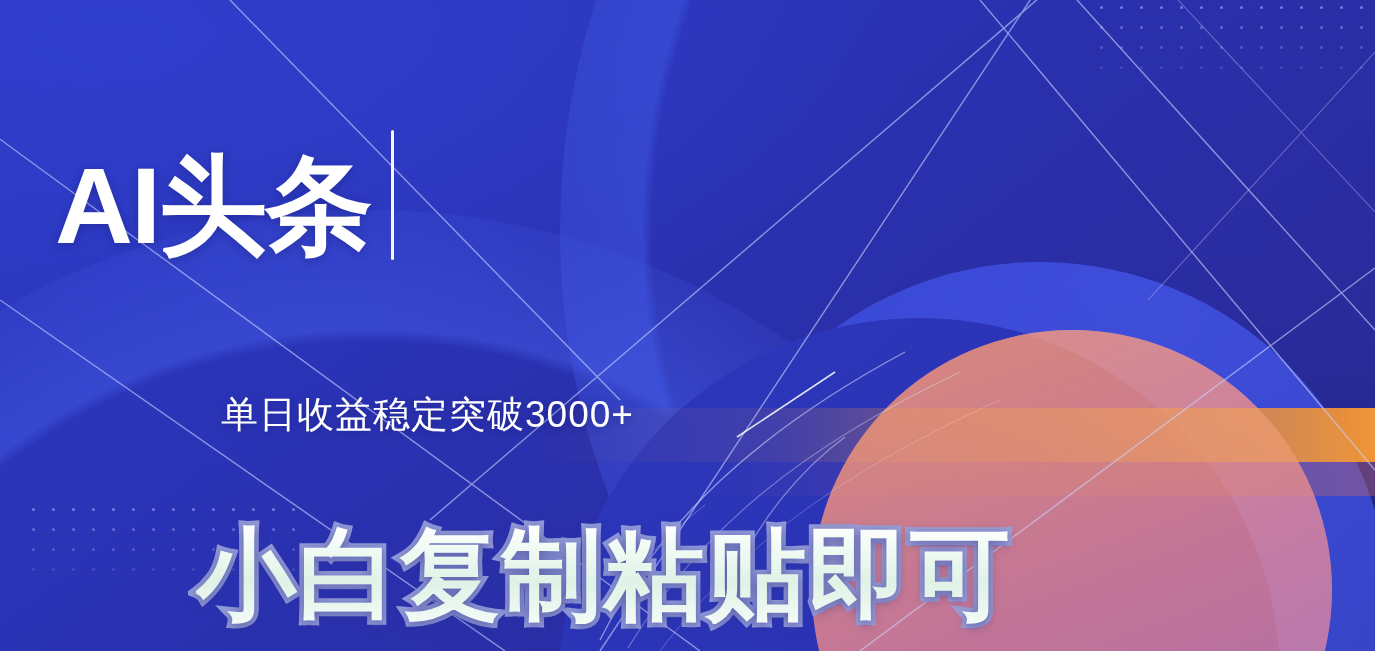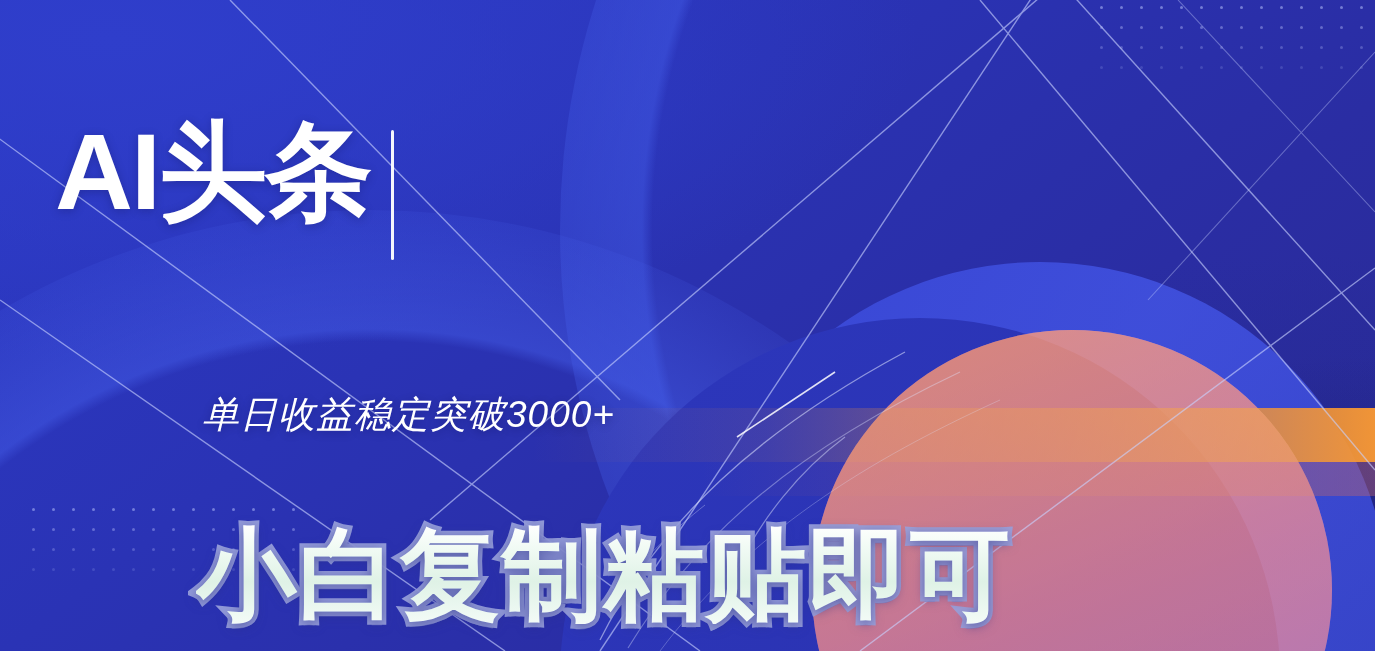--- a/index.html
+++ b/index.html
@@ -119,21 +119,21 @@
     margin: 0 17px 17px 0;
   }
   #dots-top-right { left: 1100px; top: 6px; }
   #dots-bottom-left { left: 32px; top: 508px; }
 
   
   .headline {
     position: absolute;
     left: 55px; top: 118px;
     display: flex;
-    align-items: flex-start;
+    align-items: flex-end;
   }
   .brand {
     font-size: 108px;
     line-height: 1.0;
     font-weight: 700;
     color: #ffffff;
     letter-spacing: -2px;
     white-space: nowrap;
     text-shadow: 0 2px 10px rgba(10,10,60,.25);
   }
@@ -155,28 +155,27 @@
     color: #ffffff;
     line-height: 1.28;
     white-space: nowrap;
     letter-spacing: 1px;
     text-shadow: 0 2px 9px rgba(10,10,60,.30);
   }
 
   
   .subtitle {
     position: absolute;
-    left: 202px; top: 390px;
+    left: 221px; top: 390px;
     font-size: 37px;
     font-weight: 400;
     color: #ffffff;
     white-space: nowrap;
     letter-spacing: 1px;
     text-shadow: 0 2px 8px rgba(10,10,60,.30);
-    font-style: italic;
   }
 
   
   .bottom-text {
     position: absolute;
     left: 196px; top: 524px;
     font-size: 100px;
     font-weight: 700;
     line-height: 1;
     white-space: nowrap;

